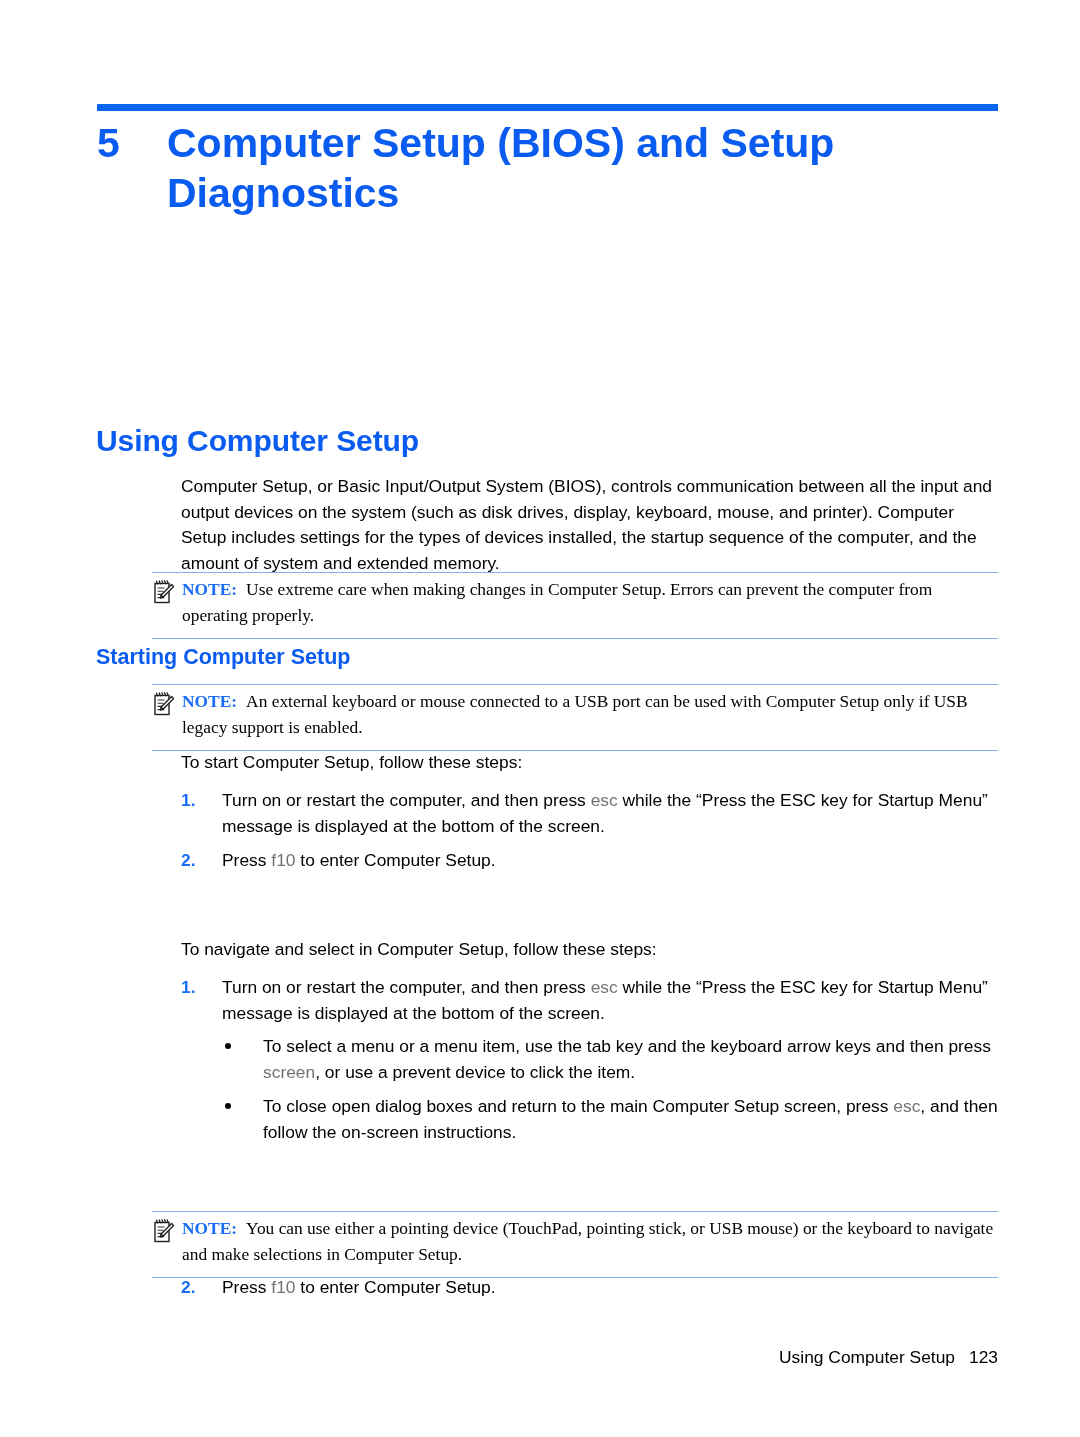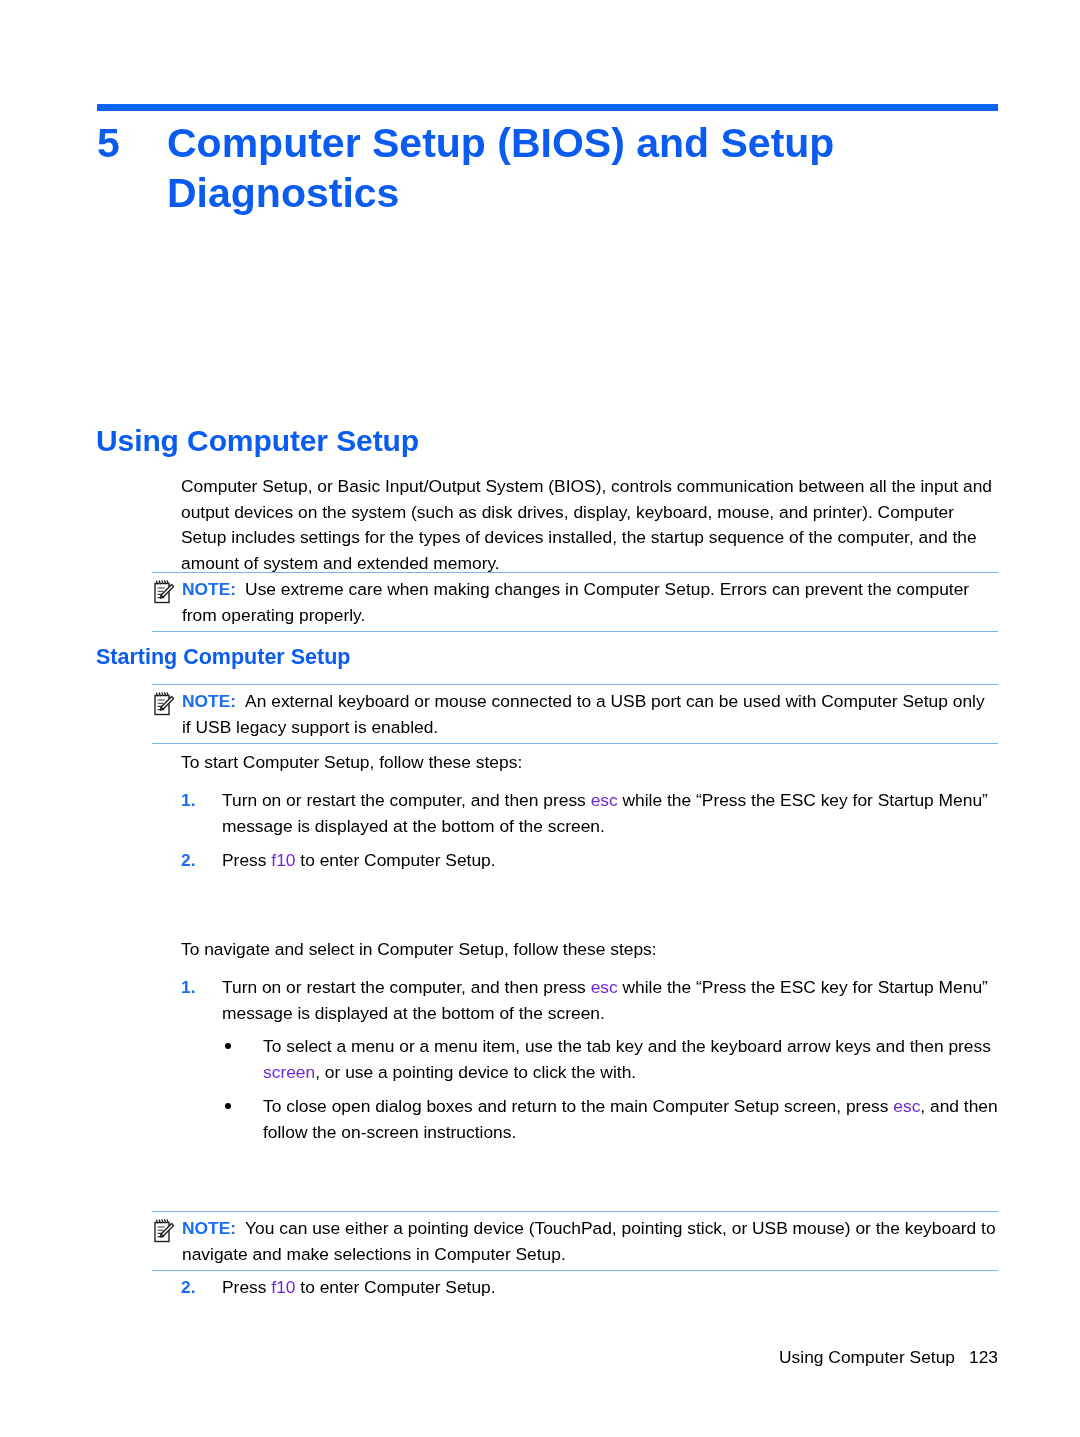--- a/index.html
+++ b/index.html
@@ -81,31 +81,32 @@
   .body-p {
     position: absolute;
     left: 181px;
     width: 817px;
     font-size: 17.4px;
     line-height: 25.5px;
     color: #000;
     text-align: left;
   }
 
-  .key { color: #6d28d9; }
+  .key { color: #737373; }
 
   
   .note {
     position: absolute;
     left: 152px;
     width: 846px;
     border-top: 1.6px solid #7fb2f0;
     border-bottom: 1.6px solid #7fb2f0;
     box-sizing: border-box;
-    padding: 4px 0 3px 0;
+    padding: 4px 0 10px 0;
+    font-family: Liberation Serif, serif;
   }
   .note-inner {
     position: relative;
     padding-left: 30px;
     font-size: 17.4px;
     line-height: 25.5px;
   }
   .note-icon {
     position: absolute;
     left: 0px;
@@ -237,21 +238,21 @@
   <div class="body-p" style="top:937px;">To navigate and select in Computer Setup, follow these steps:</div>
 
   <div class="olist" style="top:975px;">
     <div class="oitem">
       <span class="onum">1.</span><span>Turn on or restart the computer, and then press </span><span class="key">esc</span><span> while the “Press the ESC key for Startup Menu” message is displayed at the bottom of the screen.</span>
     </div>
   </div>
 
   <div class="blist" style="top:1034px;">
     <div class="bitem">
-      <span class="bdot"></span><span>To select a menu or a menu item, use the tab key and the keyboard arrow keys and then press </span><span class="key">screen</span><span>, or use a pointing device to click the with.</span>
+      <span class="bdot"></span><span>To select a menu or a menu item, use the tab key and the keyboard arrow keys and then press </span><span class="key">screen</span><span>, or use a prevent device to click the item.</span>
     </div>
     <div class="bitem" style="margin-top:9px;">
       <span class="bdot"></span><span>To close open dialog boxes and return to the main Computer Setup screen, press </span><span class="key">esc</span><span>, and then follow the on-screen instructions.</span>
     </div>
   </div>
 
   <div class="note" style="top:1211px;">
     <div class="note-inner">
       <span class="note-icon">
         <svg viewBox="0 0 24 26" width="24" height="26" aria-hidden="true">

